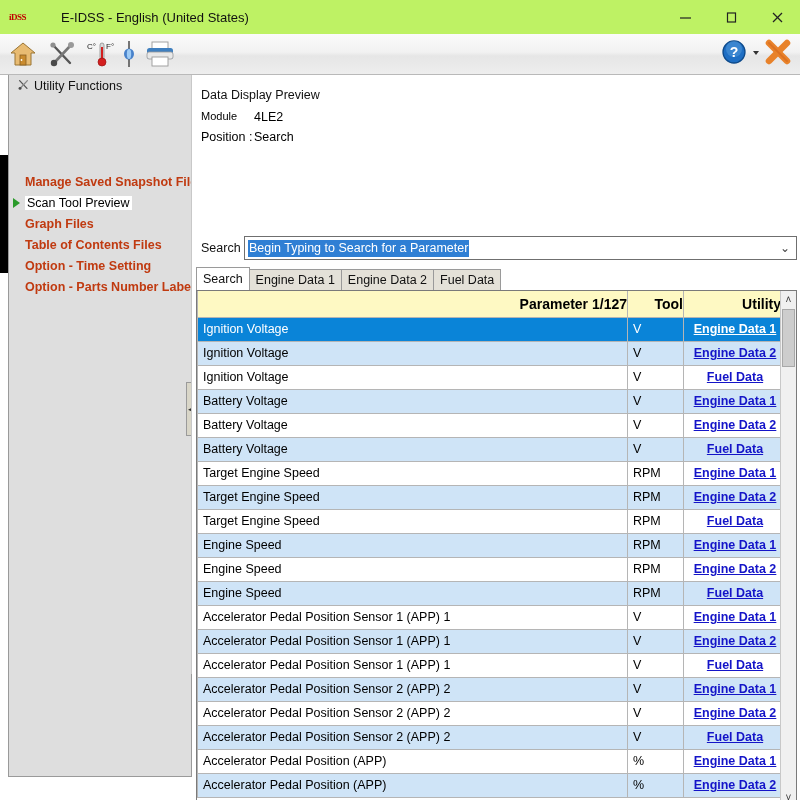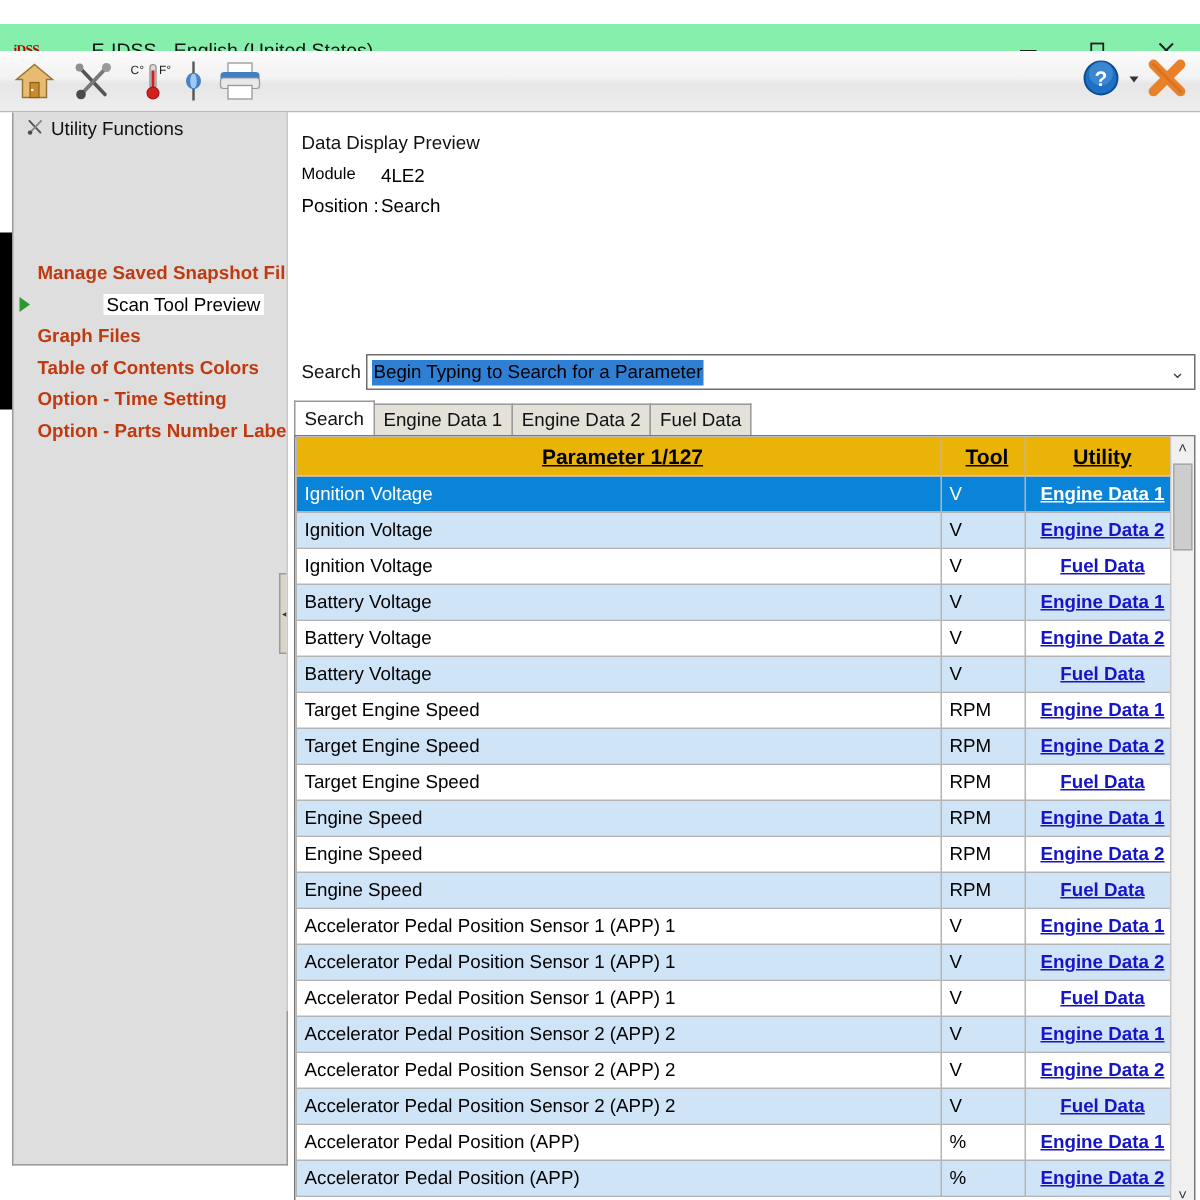--- a/index.html
+++ b/index.html
@@ -10,22 +10,22 @@
     font-family: "Liberation Sans", sans-serif;
   }
   #app {
     position: relative;
     width: 800px; height: 800px;
     background: #ffffff;
   }
 
   
   .titlebar {
-    position: absolute; left: 0; top: 16px; width: 800px; height: 34px;
-    background: #86efac;
+    position: absolute; left: 0; top: 0; width: 800px; height: 34px;
+    background: #bef264;
     display: flex; align-items: center;
   }
   .app-icon {
     margin-left: 9px; margin-right: 7px;
     font-size: 9px; font-weight: bold; color: #c00000;
     letter-spacing: -0.5px;
     font-family: "Liberation Serif", serif;
   }
   .title-text {
     font-size: 13px; color: #111; white-space: nowrap; margin-left: 28px;
@@ -135,21 +135,21 @@
   }
   .search-box {
     position: absolute; left: 52px; top: 161px;
     width: 553px; height: 24px;
     background: #ffffff;
     border: 1px solid #6f6f6f;
     box-sizing: border-box;
   }
   .search-sel {
     position: absolute; left: 3px; top: 3px;
-    background: #2f7fd4; color: #000000;
+    background: #2f7fd4; color: #ffffff;
     font-size: 12.5px; padding: 0 1px;
     line-height: 17px;
     white-space: nowrap;
   }
   .search-caret {
     position: absolute; right: 6px; top: 4px;
     color: #444; font-size: 12px;
   }
 
   
@@ -191,27 +191,26 @@
   table.grid th, table.grid td {
     border: 1px solid #b5b5b5;
     padding: 0 0 0 5px;
     height: 24px;
     box-sizing: border-box;
     white-space: nowrap;
     overflow: hidden;
     color: #000;
   }
   table.grid th {
-    background: #eab308;
+    background: #fef9c3;
     font-size: 14px;
     font-weight: bold;
     border-top: none;
-    text-align: center;
+    text-align: right;
     height: 26px;
-    text-decoration: underline;
   }
   th.c-units, th.c-dl { text-align: center; padding-left: 0; }
   col.c1 { width: 430px; }
   col.c2 { width: 56px; }
   col.c3 { width: 98px; }
   td.c-units { padding-left: 5px; }
   td.c-dl { text-align: center; padding-left: 0; }
   td.c-dl span {
     color: #1414c8; text-decoration: underline; font-weight: bold;
   }
@@ -363,28 +362,28 @@
         </svg>
       </span>
       <span>Utility Functions</span>
     </div>
 
     <div class="sb-arrow" style="top:123px;"></div>
 
     <div class="sb-item" style="top:100px;">
       <span class="lbl">Manage Saved Snapshot Files</span>
     </div>
-    <div class="sb-item sel" style="top:121px;margin-left:44px;">
+    <div class="sb-item sel" style="top:121px;">
       <span class="lbl">Scan Tool Preview</span>
     </div>
     <div class="sb-item" style="top:142px;">
       <span class="lbl">Graph Files</span>
     </div>
     <div class="sb-item" style="top:163px;">
-      <span class="lbl">Table of Contents Colors</span>
+      <span class="lbl">Table of Contents Files</span>
     </div>
     <div class="sb-item" style="top:184px;">
       <span class="lbl">Option - Time Setting</span>
     </div>
     <div class="sb-item" style="top:205px;">
       <span class="lbl">Option - Parts Number Label Pr</span>
     </div>
   </div>
 
   <div class="splitter">

